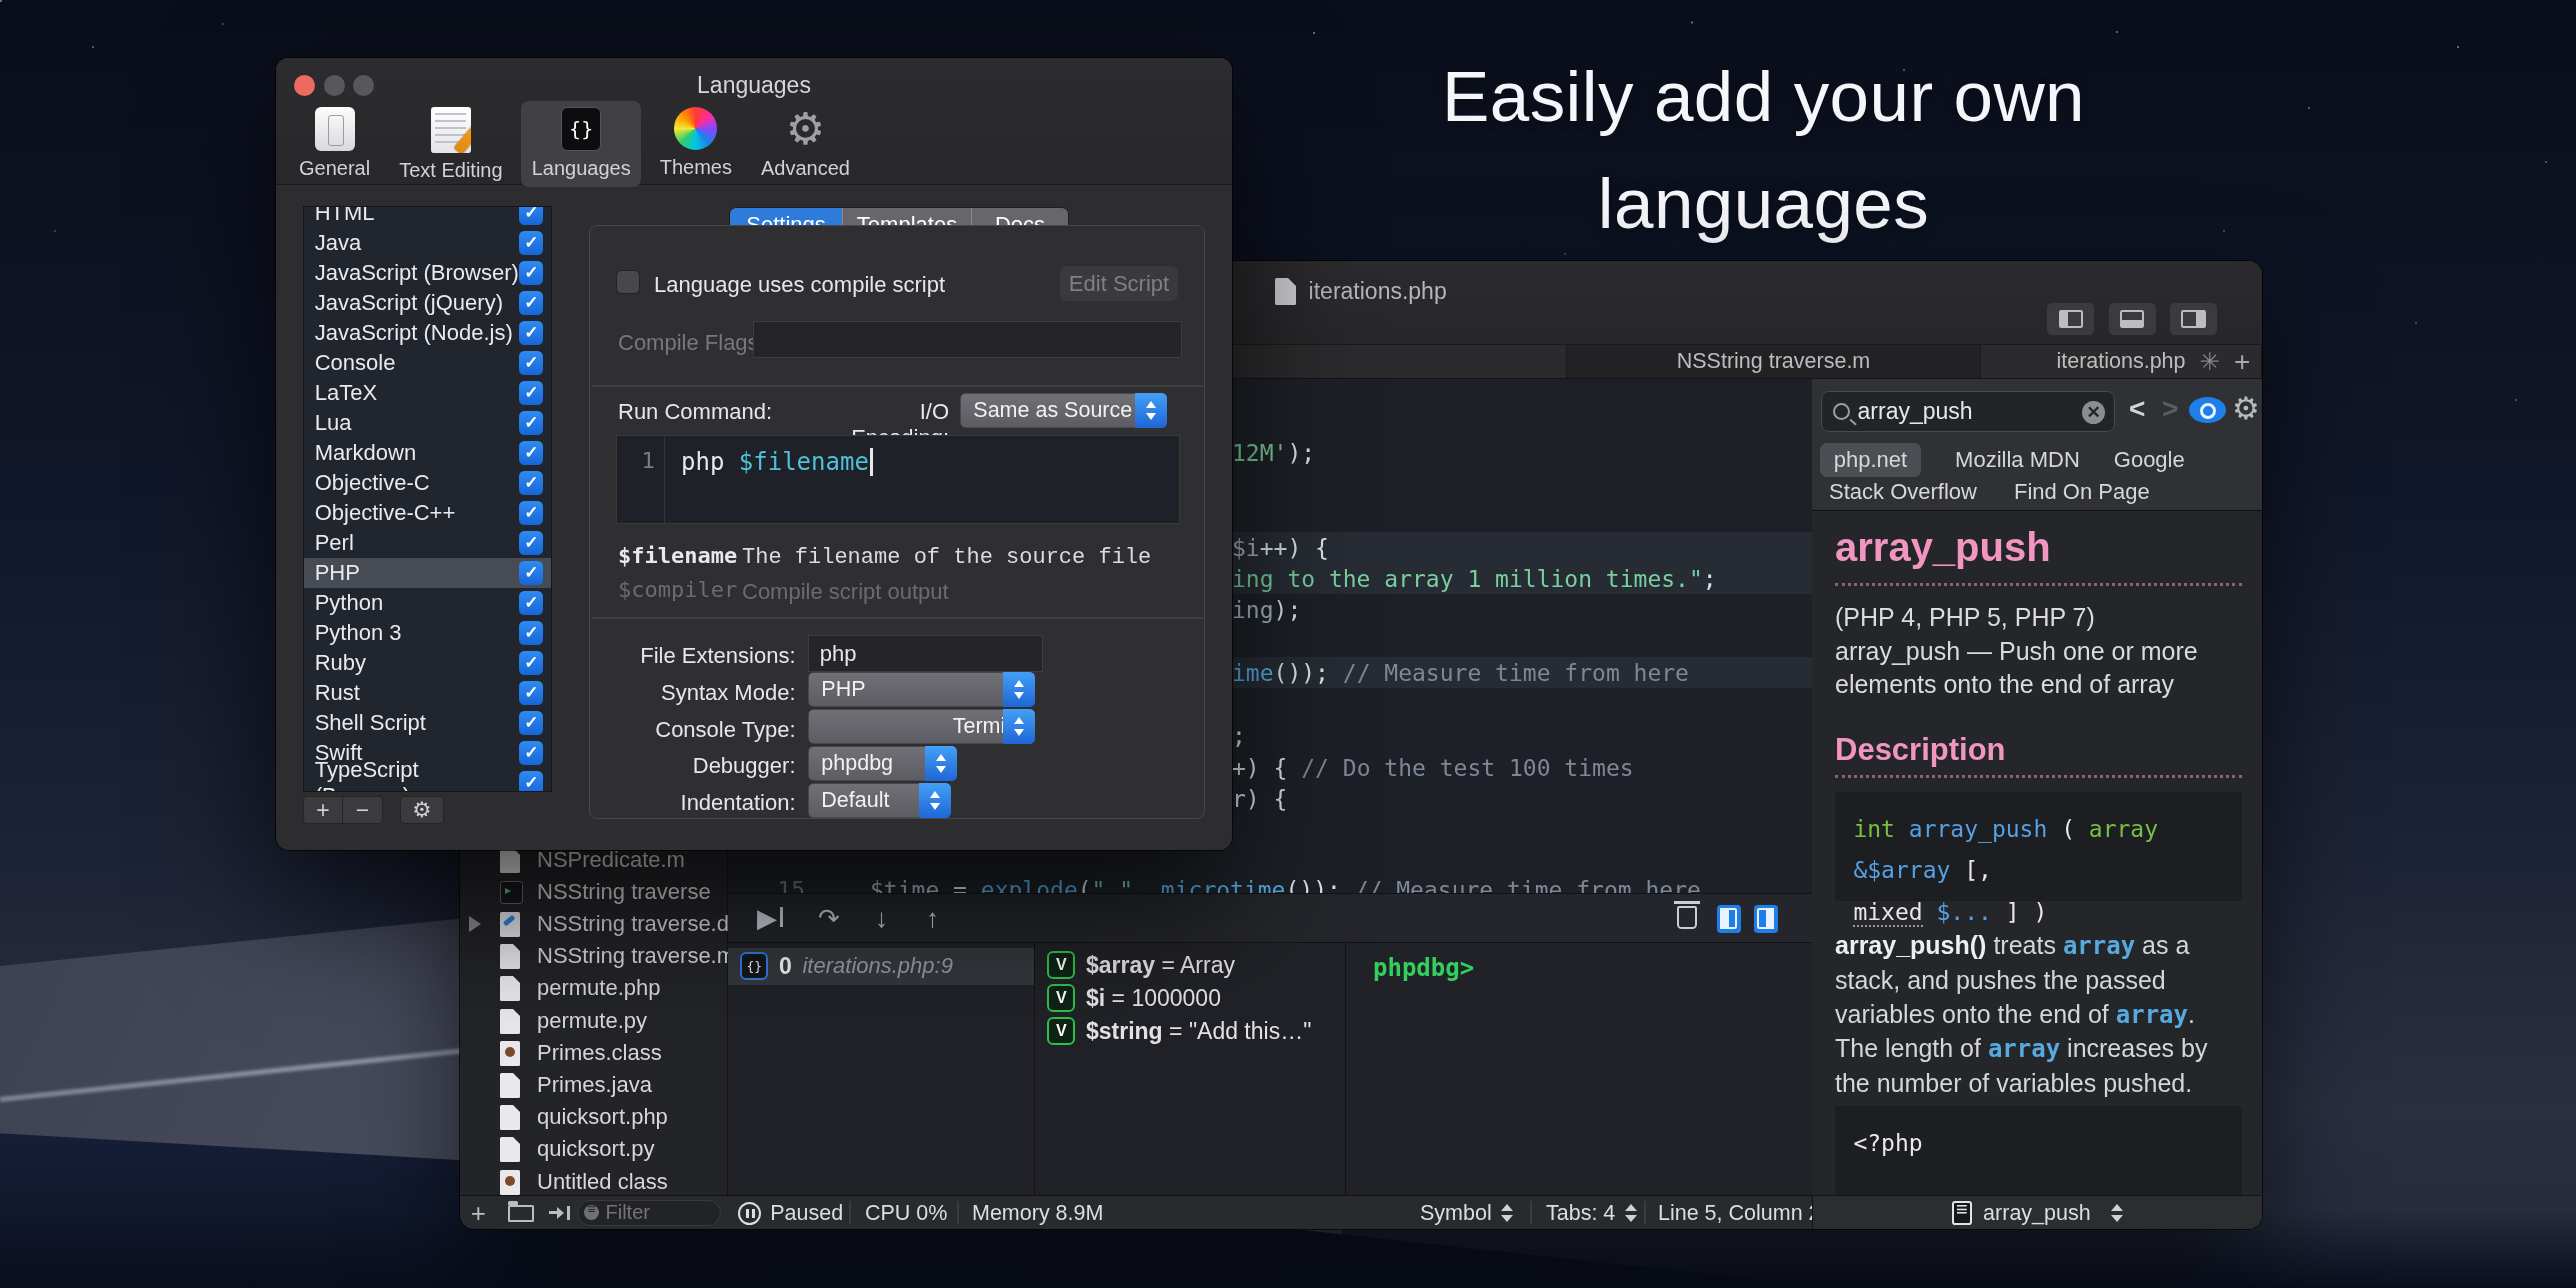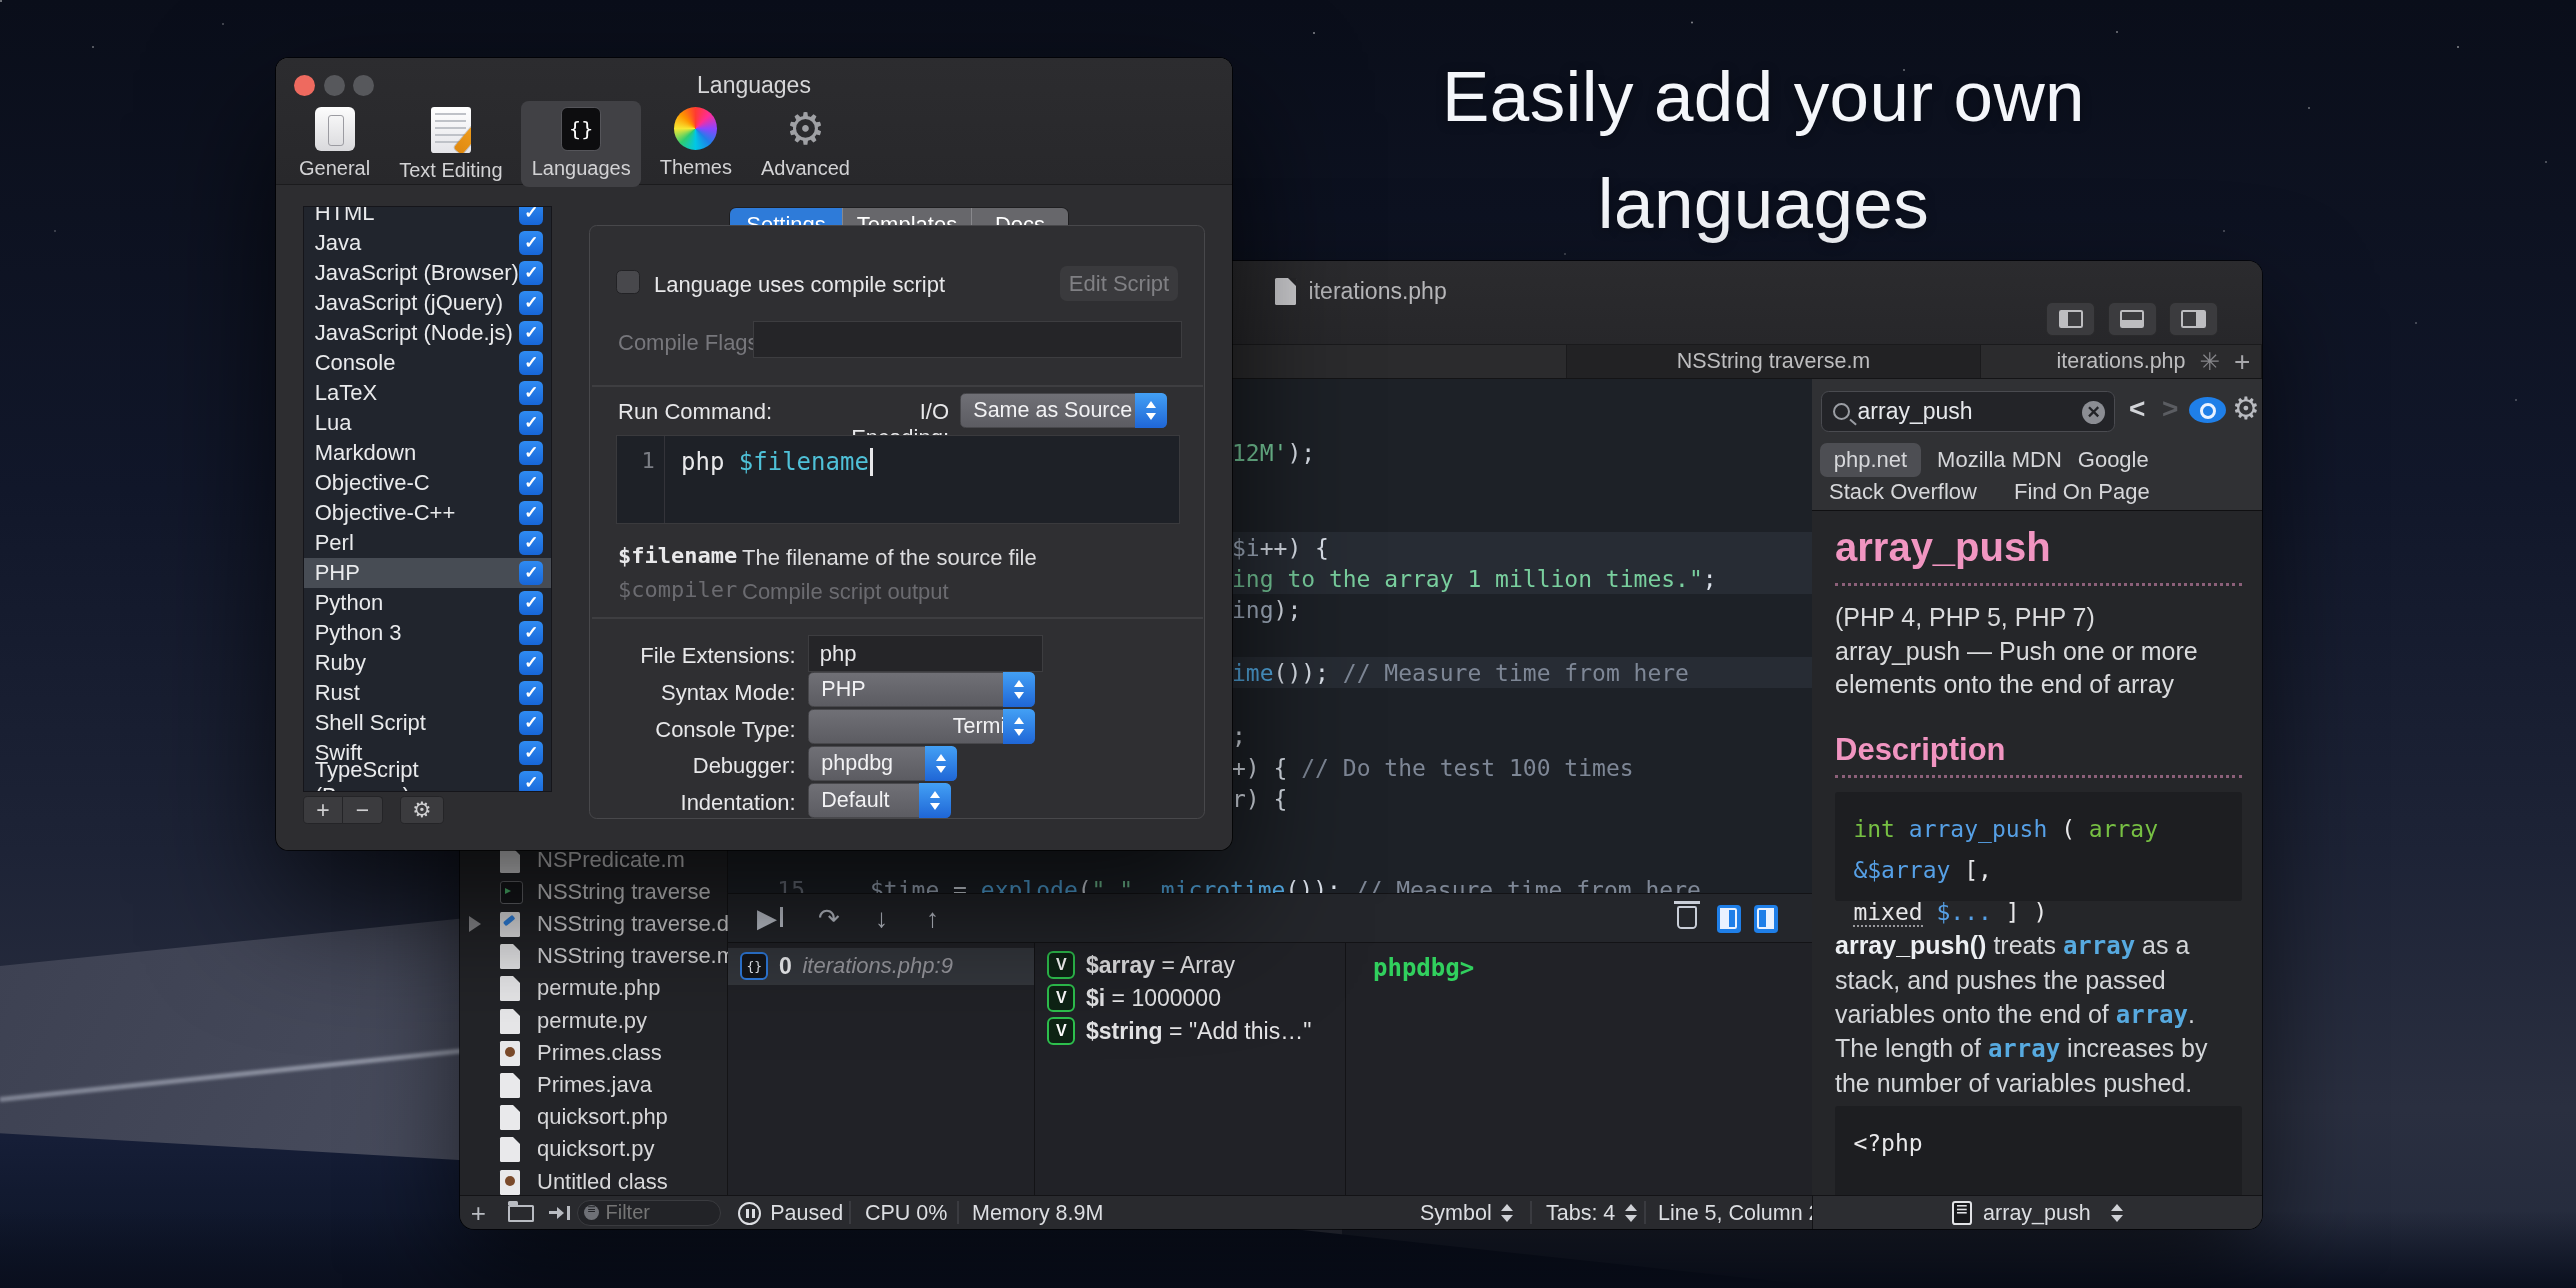--- a/index.html
+++ b/index.html
@@ -124,21 +124,21 @@
   .mag { width:17px; height:17px; border:2.3px solid #9a9da3; border-radius:50%; margin:0 7.7px 0 10.7px; position:relative; }
   .mag::after { content:""; position:absolute; left:14px; top:15.3px; width:7.7px; height:2.3px; background:#9a9da3; transform:rotate(40deg); }
   .srch-field input { background:none; border:none; outline:none; color:#e6e8ec; font-size:23px; width:192px; font-family:"Liberation Sans",sans-serif; }
   .clear-btn { position:absolute; right:9.2px; top:9.2px; width:23px; height:23px; border-radius:50%; background:#8b8d93; color:#232428; font-size:17px; line-height:23px; text-align:center; font-weight:bold; }
   .nav-arrow { position:absolute; top:14px; font-size:28px; font-weight:bold; }
   .nav-back { left:317px; color:#d2d4d8; }
   .nav-fwd { left:350px; color:#5b5d62; }
   .eye { position:absolute; left:377px; top:18.4px; width:37px; height:26px; background:#1f7fe8; border-radius:50%; }
   .eye::after { content:""; position:absolute; left:10.7px; top:5.4px; width:10.7px; height:10.7px; border:3.1px solid #eaf2ff; border-radius:50%; }
   .srch-gear { position:absolute; left:420px; top:10.7px; color:#b9bbc0; font-size:31px; }
-  .src-row1 { position:absolute; left:7.7px; top:64px; display:flex; align-items:center; gap:16px; }
+  .src-row1 { position:absolute; left:7.7px; top:64px; display:flex; align-items:center; gap:34px; }
   .src-row2 { position:absolute; left:17px; top:100px; display:flex; align-items:center; gap:37px; }
   .src-link { color:#d6d7da; font-size:22px; }
   .src-link.pill { background:#4d4e53; border-radius:7px; padding:3.8px 14px; }
 
   .docs-body { position:absolute; left:0; right:0; top:132px; bottom:0; overflow:hidden; padding:0 20px 0 23px; }
   .d-h1 { position:absolute; left:23px; top:14px; color:#f195c1; font-size:40px; font-weight:bold; }
   .d-dots { position:absolute; left:23px; right:20px; border-bottom:3.8px dotted #8c6079; }
   .d-vers { position:absolute; left:23px; top:92px; color:#dadbdd; font-size:25px; }
   .d-sum { position:absolute; left:23px; top:124px; width:402px; color:#dadbdd; font-size:25px; line-height:1.32; }
   .d-h2 { position:absolute; left:23px; top:221px; color:#f195c1; font-size:31px; font-weight:bold; }
@@ -625,21 +625,21 @@
             <i class="d"></i>
           </span>
       </div>
 
       <div class="runbox">
         <div class="gut">1</div>
         <div class="rc" id="runcmd"><span class="rc-cmd">php </span><span class="rc-var">$filename</span><span class="caret"></span></div>
       </div>
 
       <span class="hv-name" style="top:317px;">$filename</span>
-      <span class="hv-desc" style="top:319px;">The filename of the source file</span>
+      <span class="hv-desc" style="top:319px;font-family:Liberation Mono, monospace;">The filename of the source file</span>
       <span class="hv-name dim" style="top:351px;">$compiler</span>
       <span class="hv-desc dim" style="top:353px;">Compile script output</span>
       <div class="pdivider" style="top:391px;"></div>
 
       <span class="frm-label" style="top:417px;">File Extensions:</span>
       <div class="tfield" style="left:218px; top:409px; width:235px;">
         <span>php</span>
       </div>
 
       <span class="frm-label" style="top:454px;">Syntax Mode:</span>

